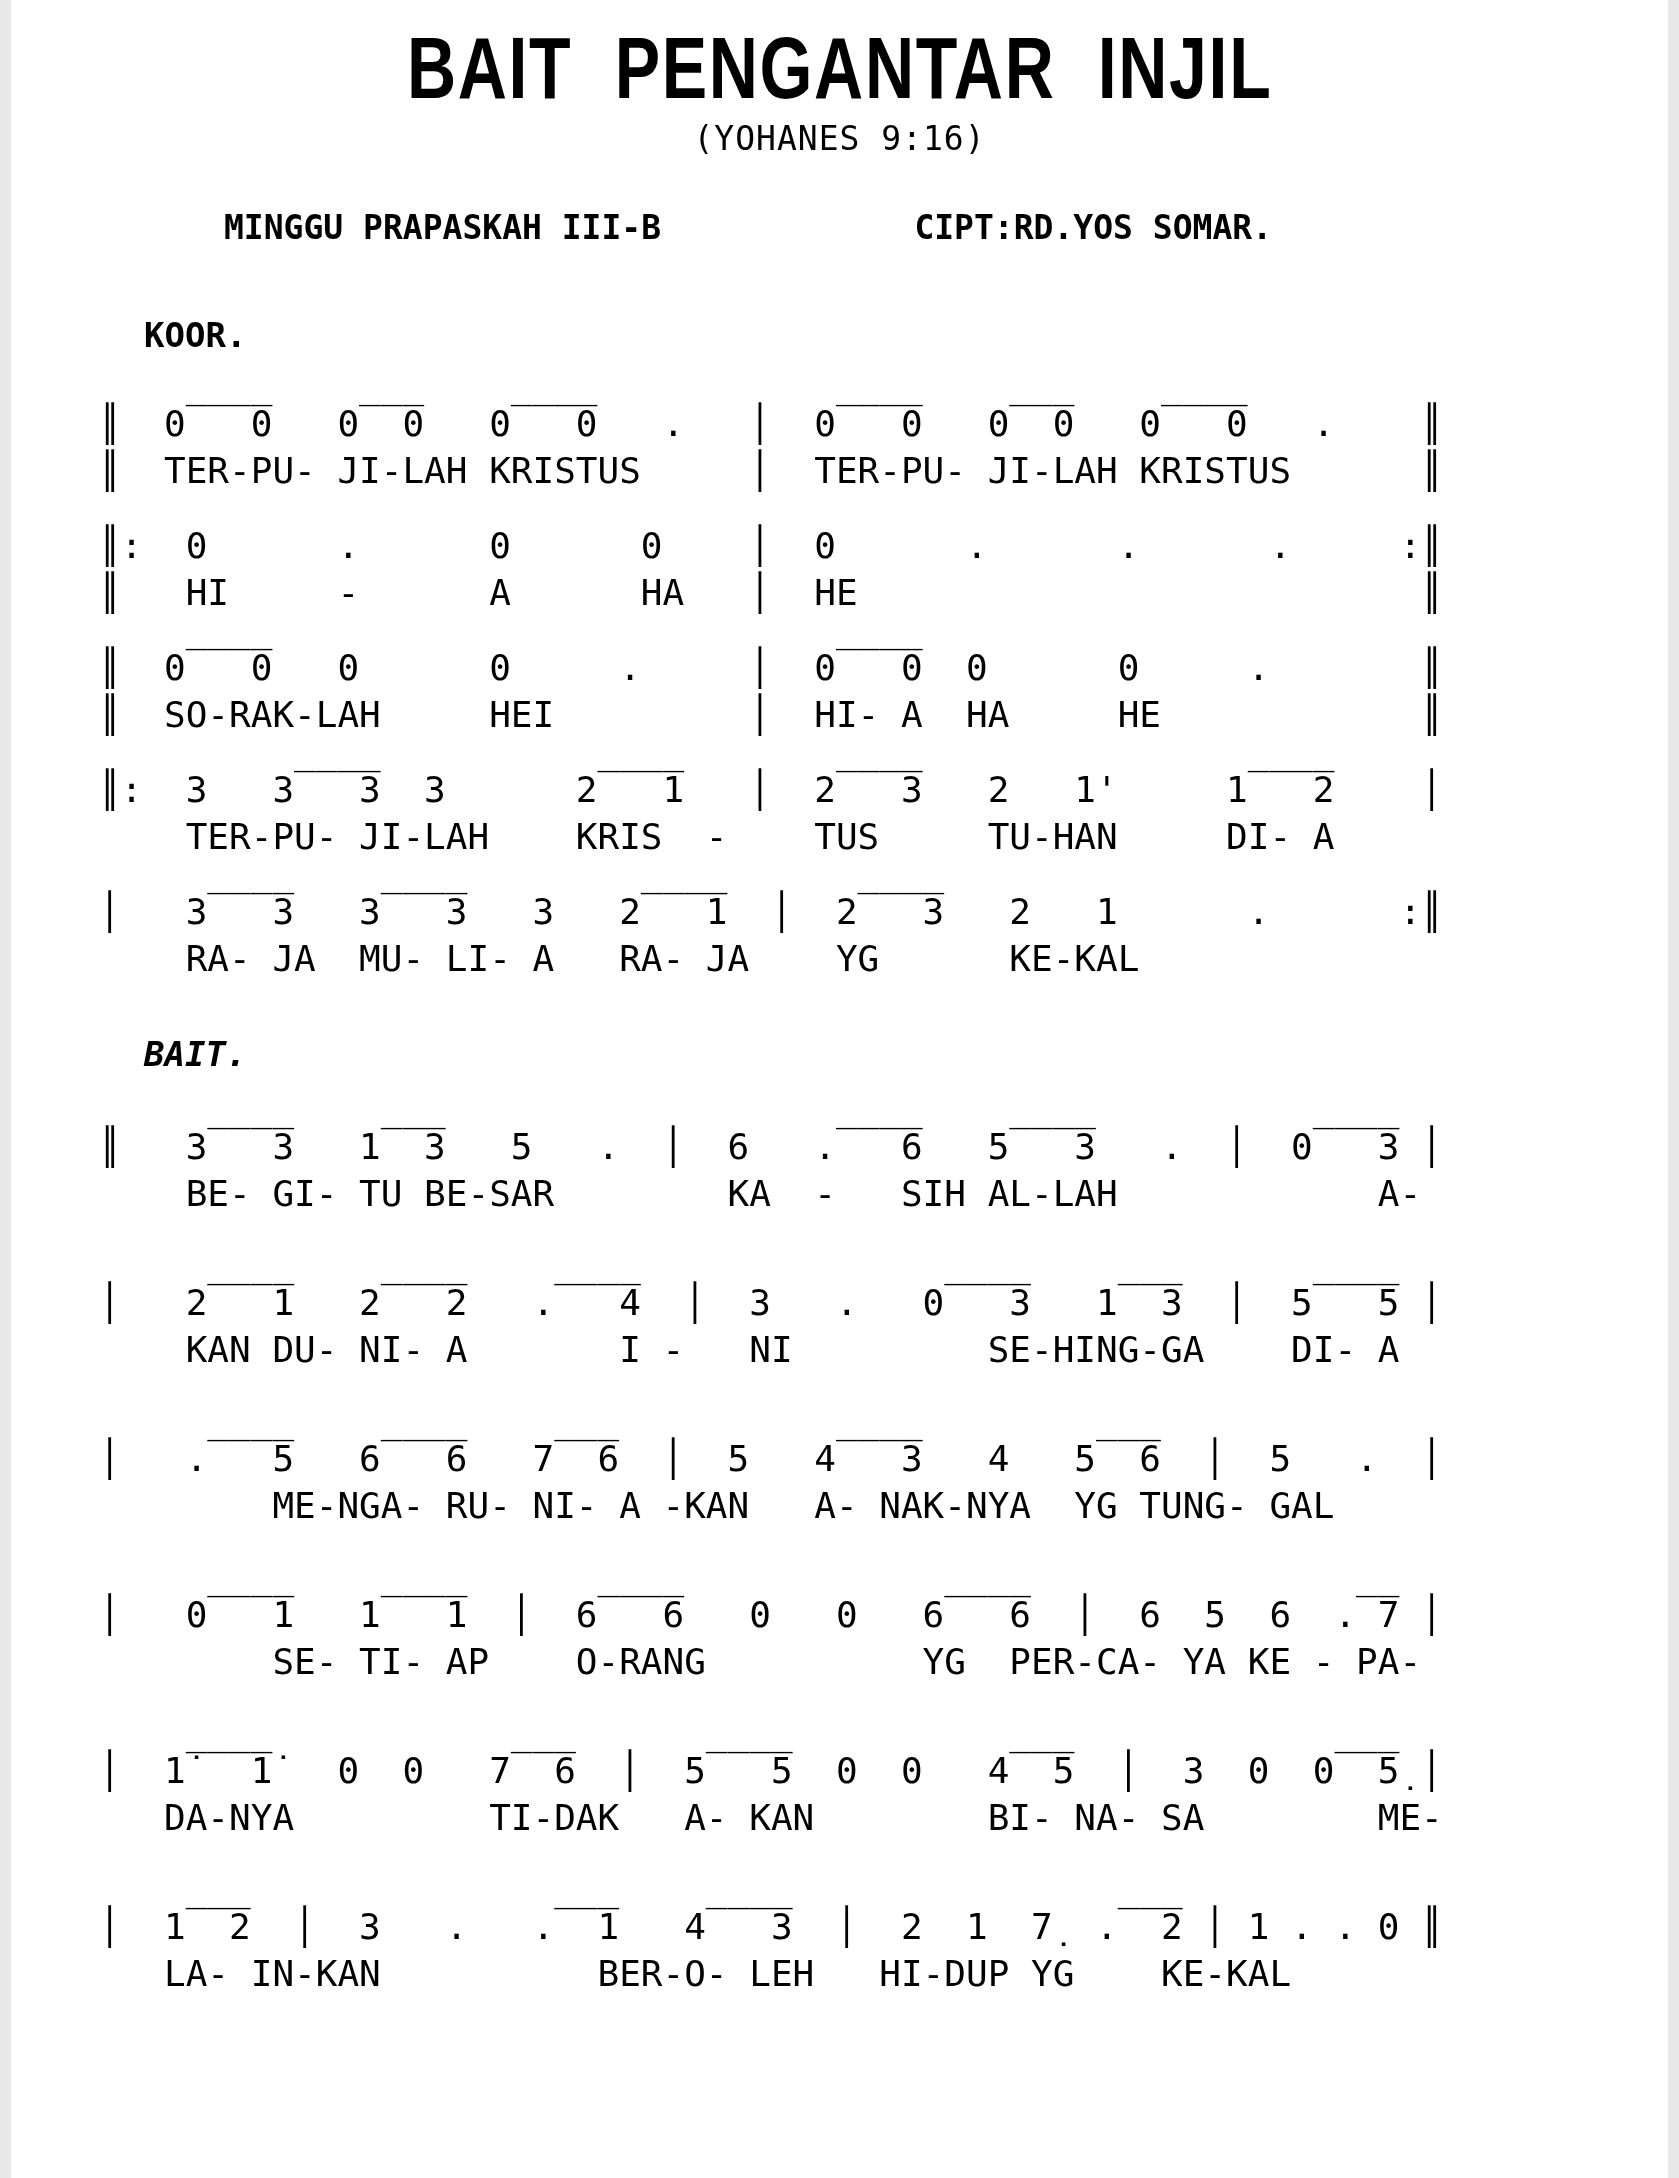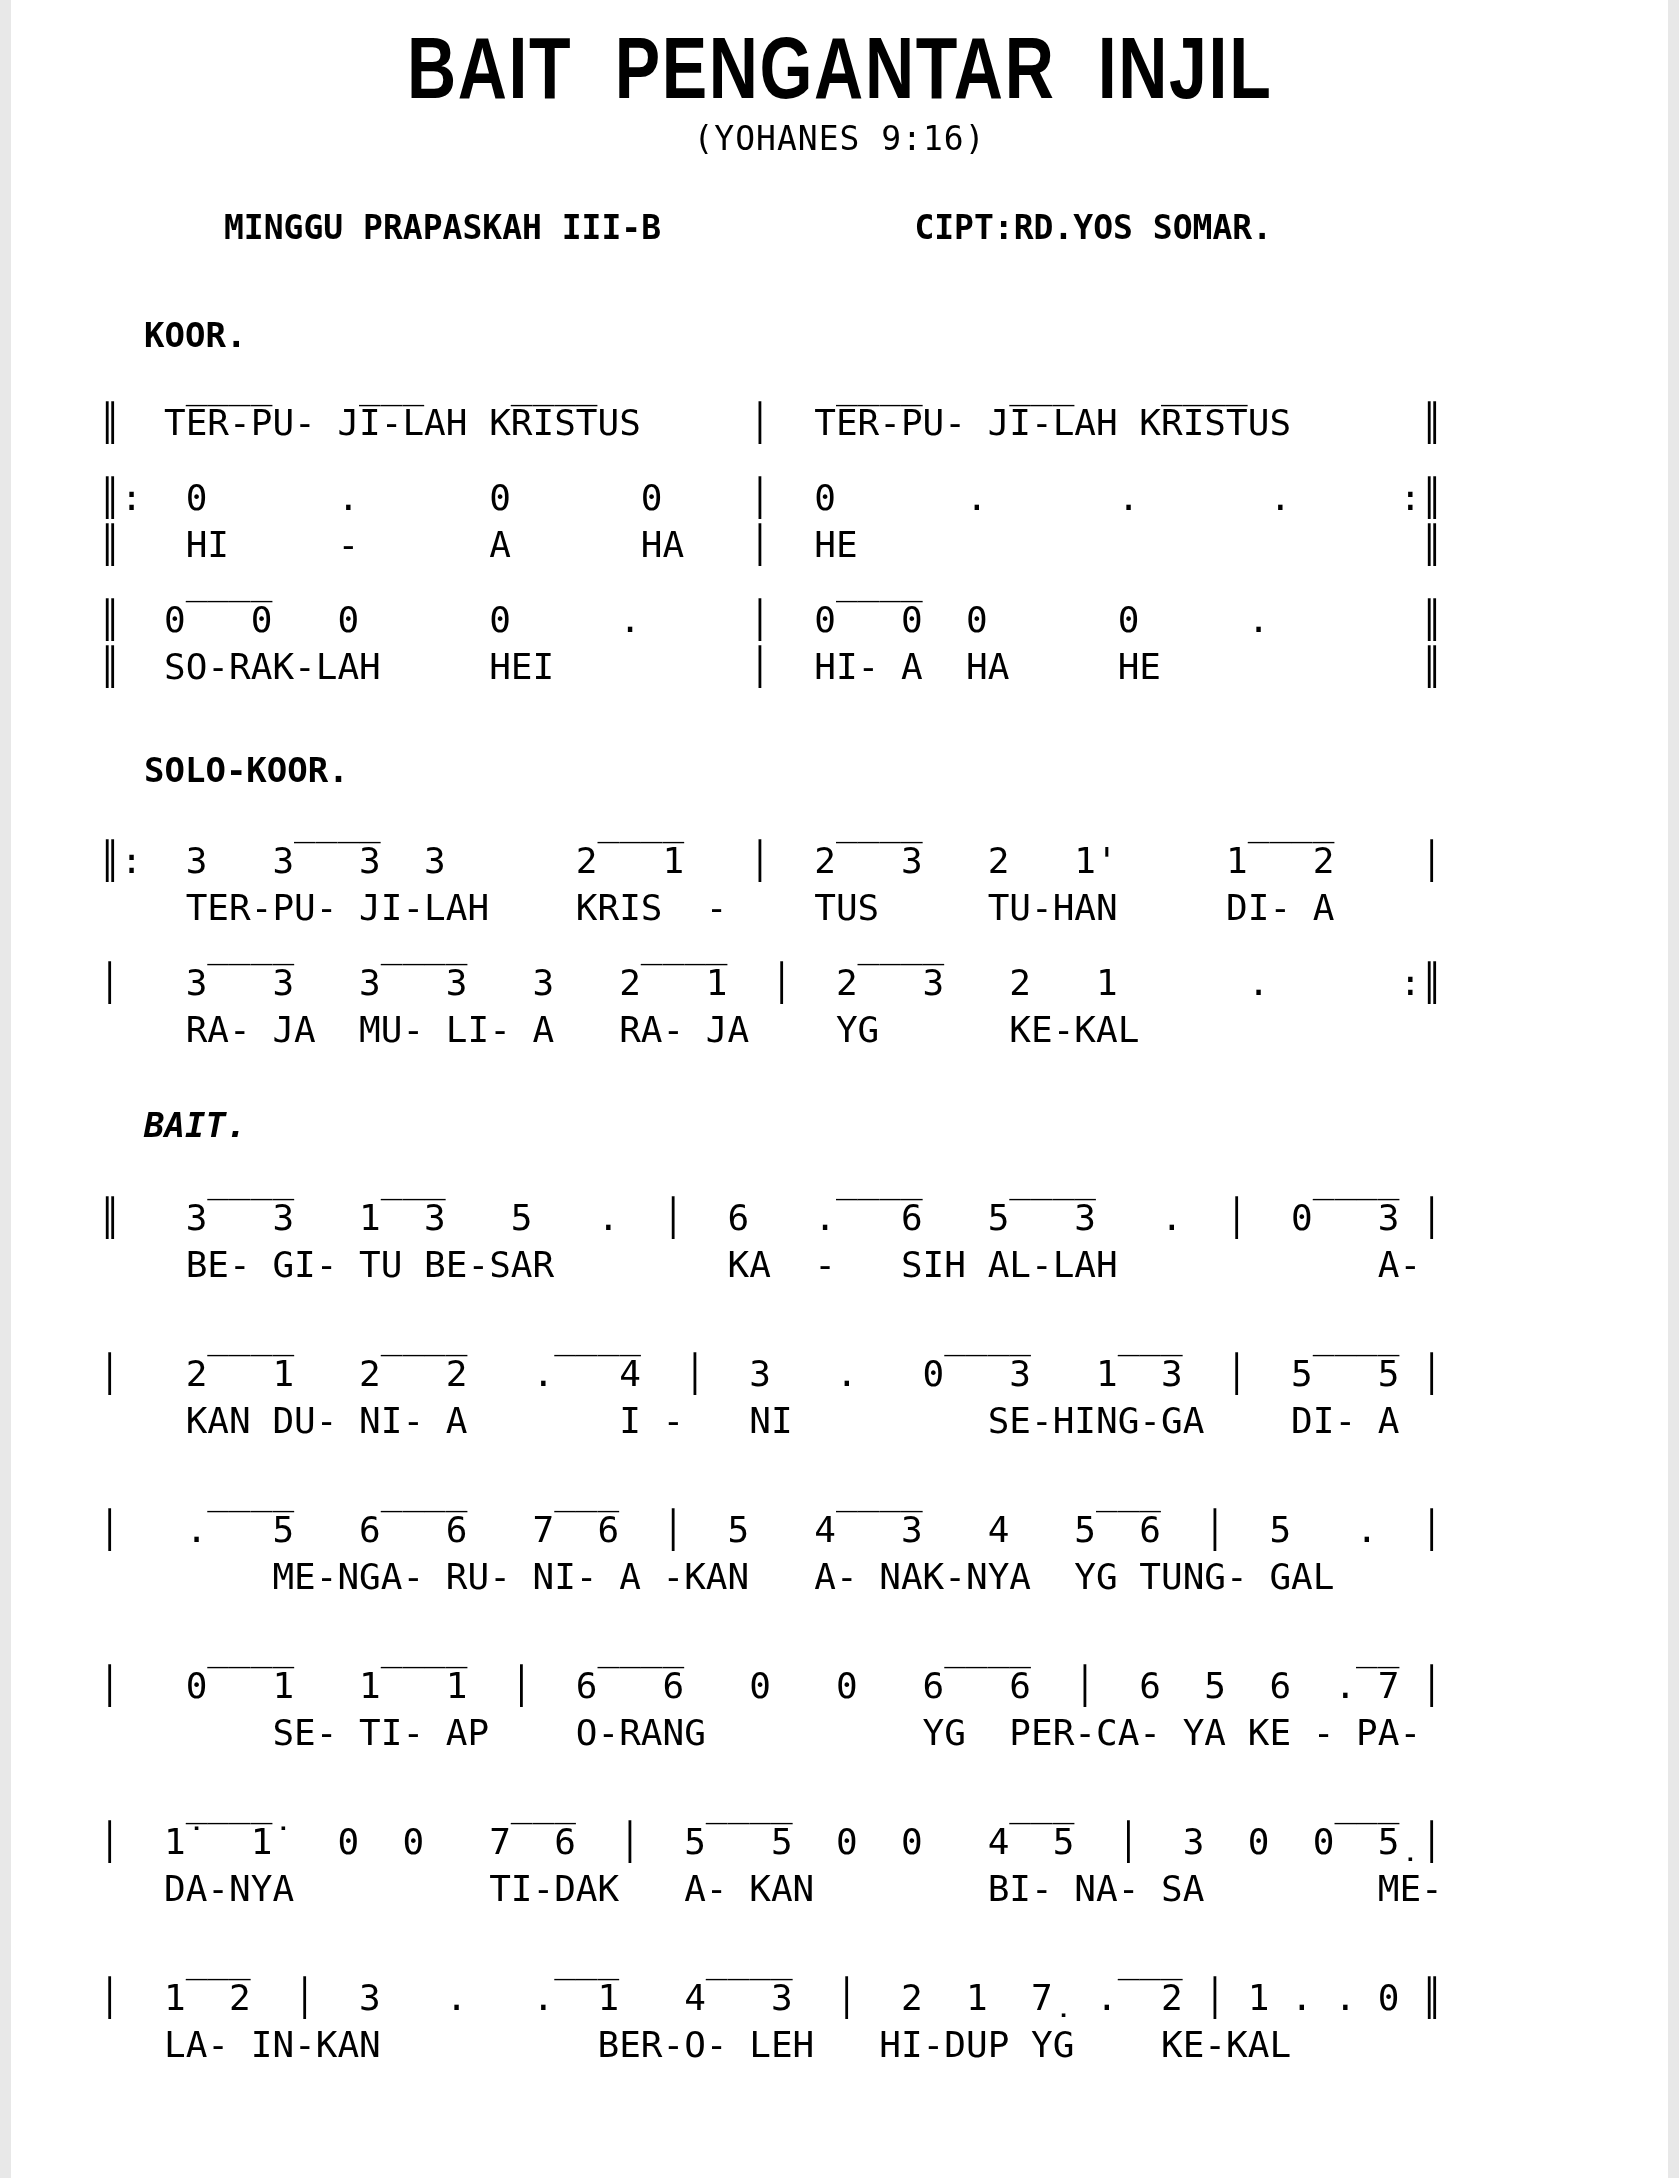--- a/index.html
+++ b/index.html
@@ -58,36 +58,36 @@
     <span>MINGGU PRAPASKAH III-B</span>
     <span>CIPT:RD.YOS SOMAR.</span>
   </div>
 
   <div class="content">
 
     <div class="sec-koor">
       <div class="sec-heading">KOOR.</div>
       <div class="system">
         <div class="mrow row-above">    ____    ___    ____           ____    ___    ____</div>
+        <div class="mrow row-notes">║  0   0   0  0   0   0   .   │  0   0   0  0   0   0   .    ║</div>
         <div class="mrow row-lyrics">║  TER-PU- JI-LAH KRISTUS     │  TER-PU- JI-LAH KRISTUS      ║</div>
       </div>
       <div class="system">
         <div class="mrow row-above"> </div>
         <div class="mrow row-notes">║:  0      .      0      0    │  0      .      .      .     :║</div>
         <div class="mrow row-lyrics">║   HI     -      A      HA   │  HE                          ║</div>
       </div>
       <div class="system">
         <div class="mrow row-above">    ____                          ____</div>
         <div class="mrow row-notes">║  0   0   0      0     .     │  0   0  0      0     .       ║</div>
         <div class="mrow row-lyrics">║  SO-RAK-LAH     HEI         │  HI- A  HA     HE            ║</div>
       </div>
     </div>
 
     <div class="sec-solo">
-      <div class="sec-heading">SOLO-KOOR.</div>
       <div class="system">
         <div class="mrow row-above">         ____          ____       ____               ____</div>
         <div class="mrow row-notes">║:  3   3   3  3      2   1   │  2   3   2   1'     1   2    │</div>
         <div class="mrow row-lyrics">    TER-PU- JI-LAH    KRIS  -    TUS     TU-HAN     DI- A</div>
       </div>
       <div class="system">
         <div class="mrow row-above">     ____    ____        ____      ____</div>
         <div class="mrow row-notes">│   3   3   3   3   3   2   1  │  2   3   2   1      .      :║</div>
         <div class="mrow row-lyrics">    RA- JA  MU- LI- A   RA- JA    YG      KE-KAL</div>
       </div>

